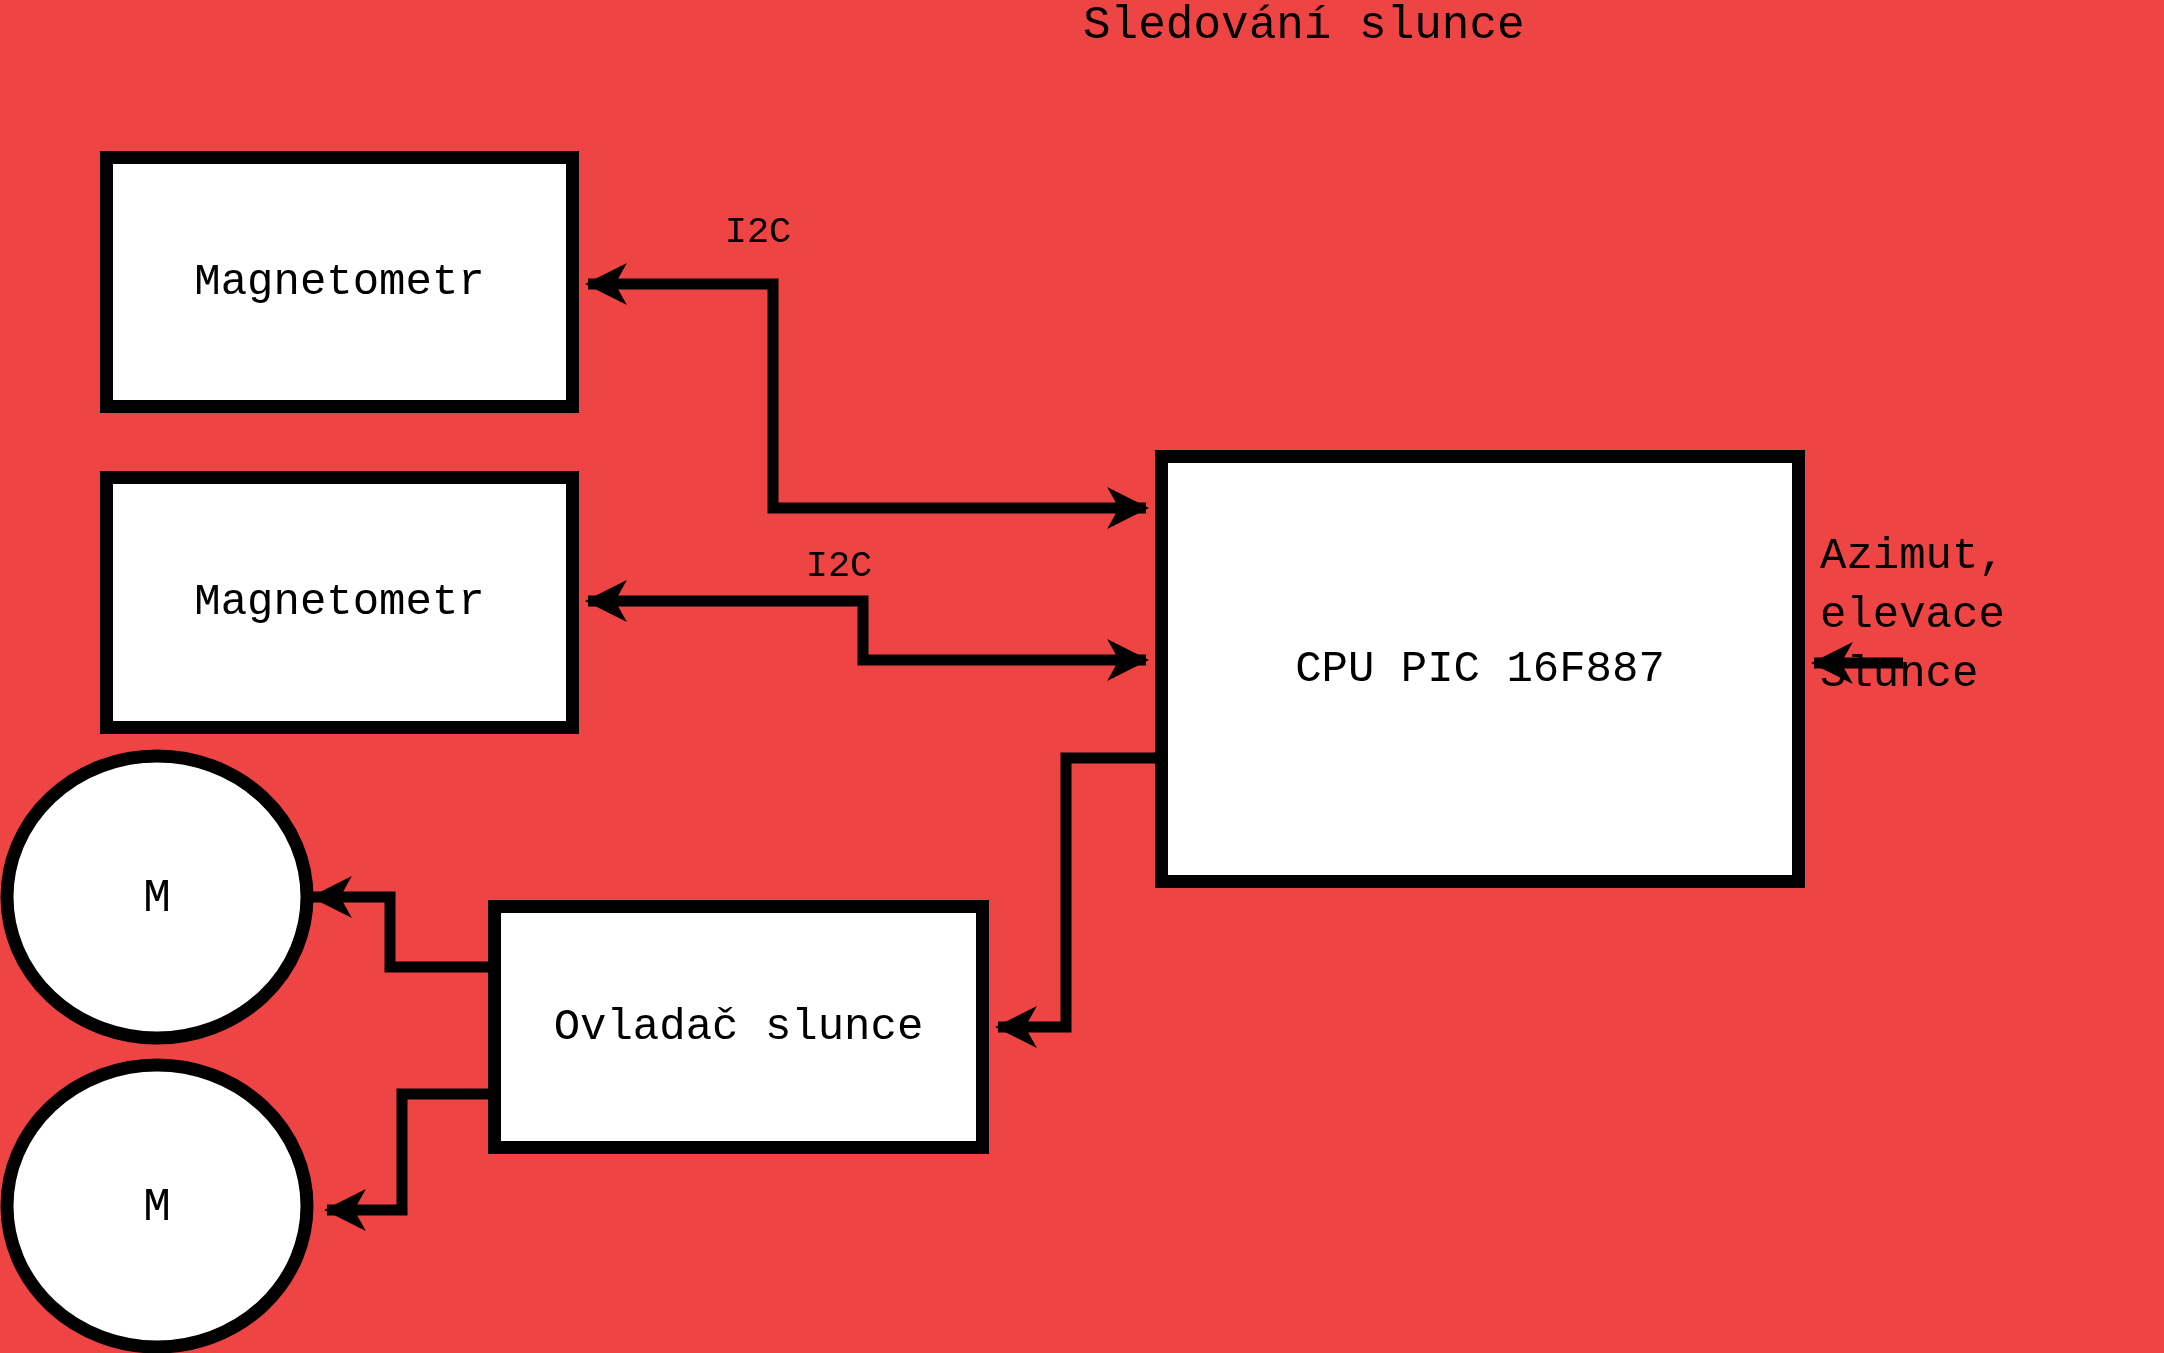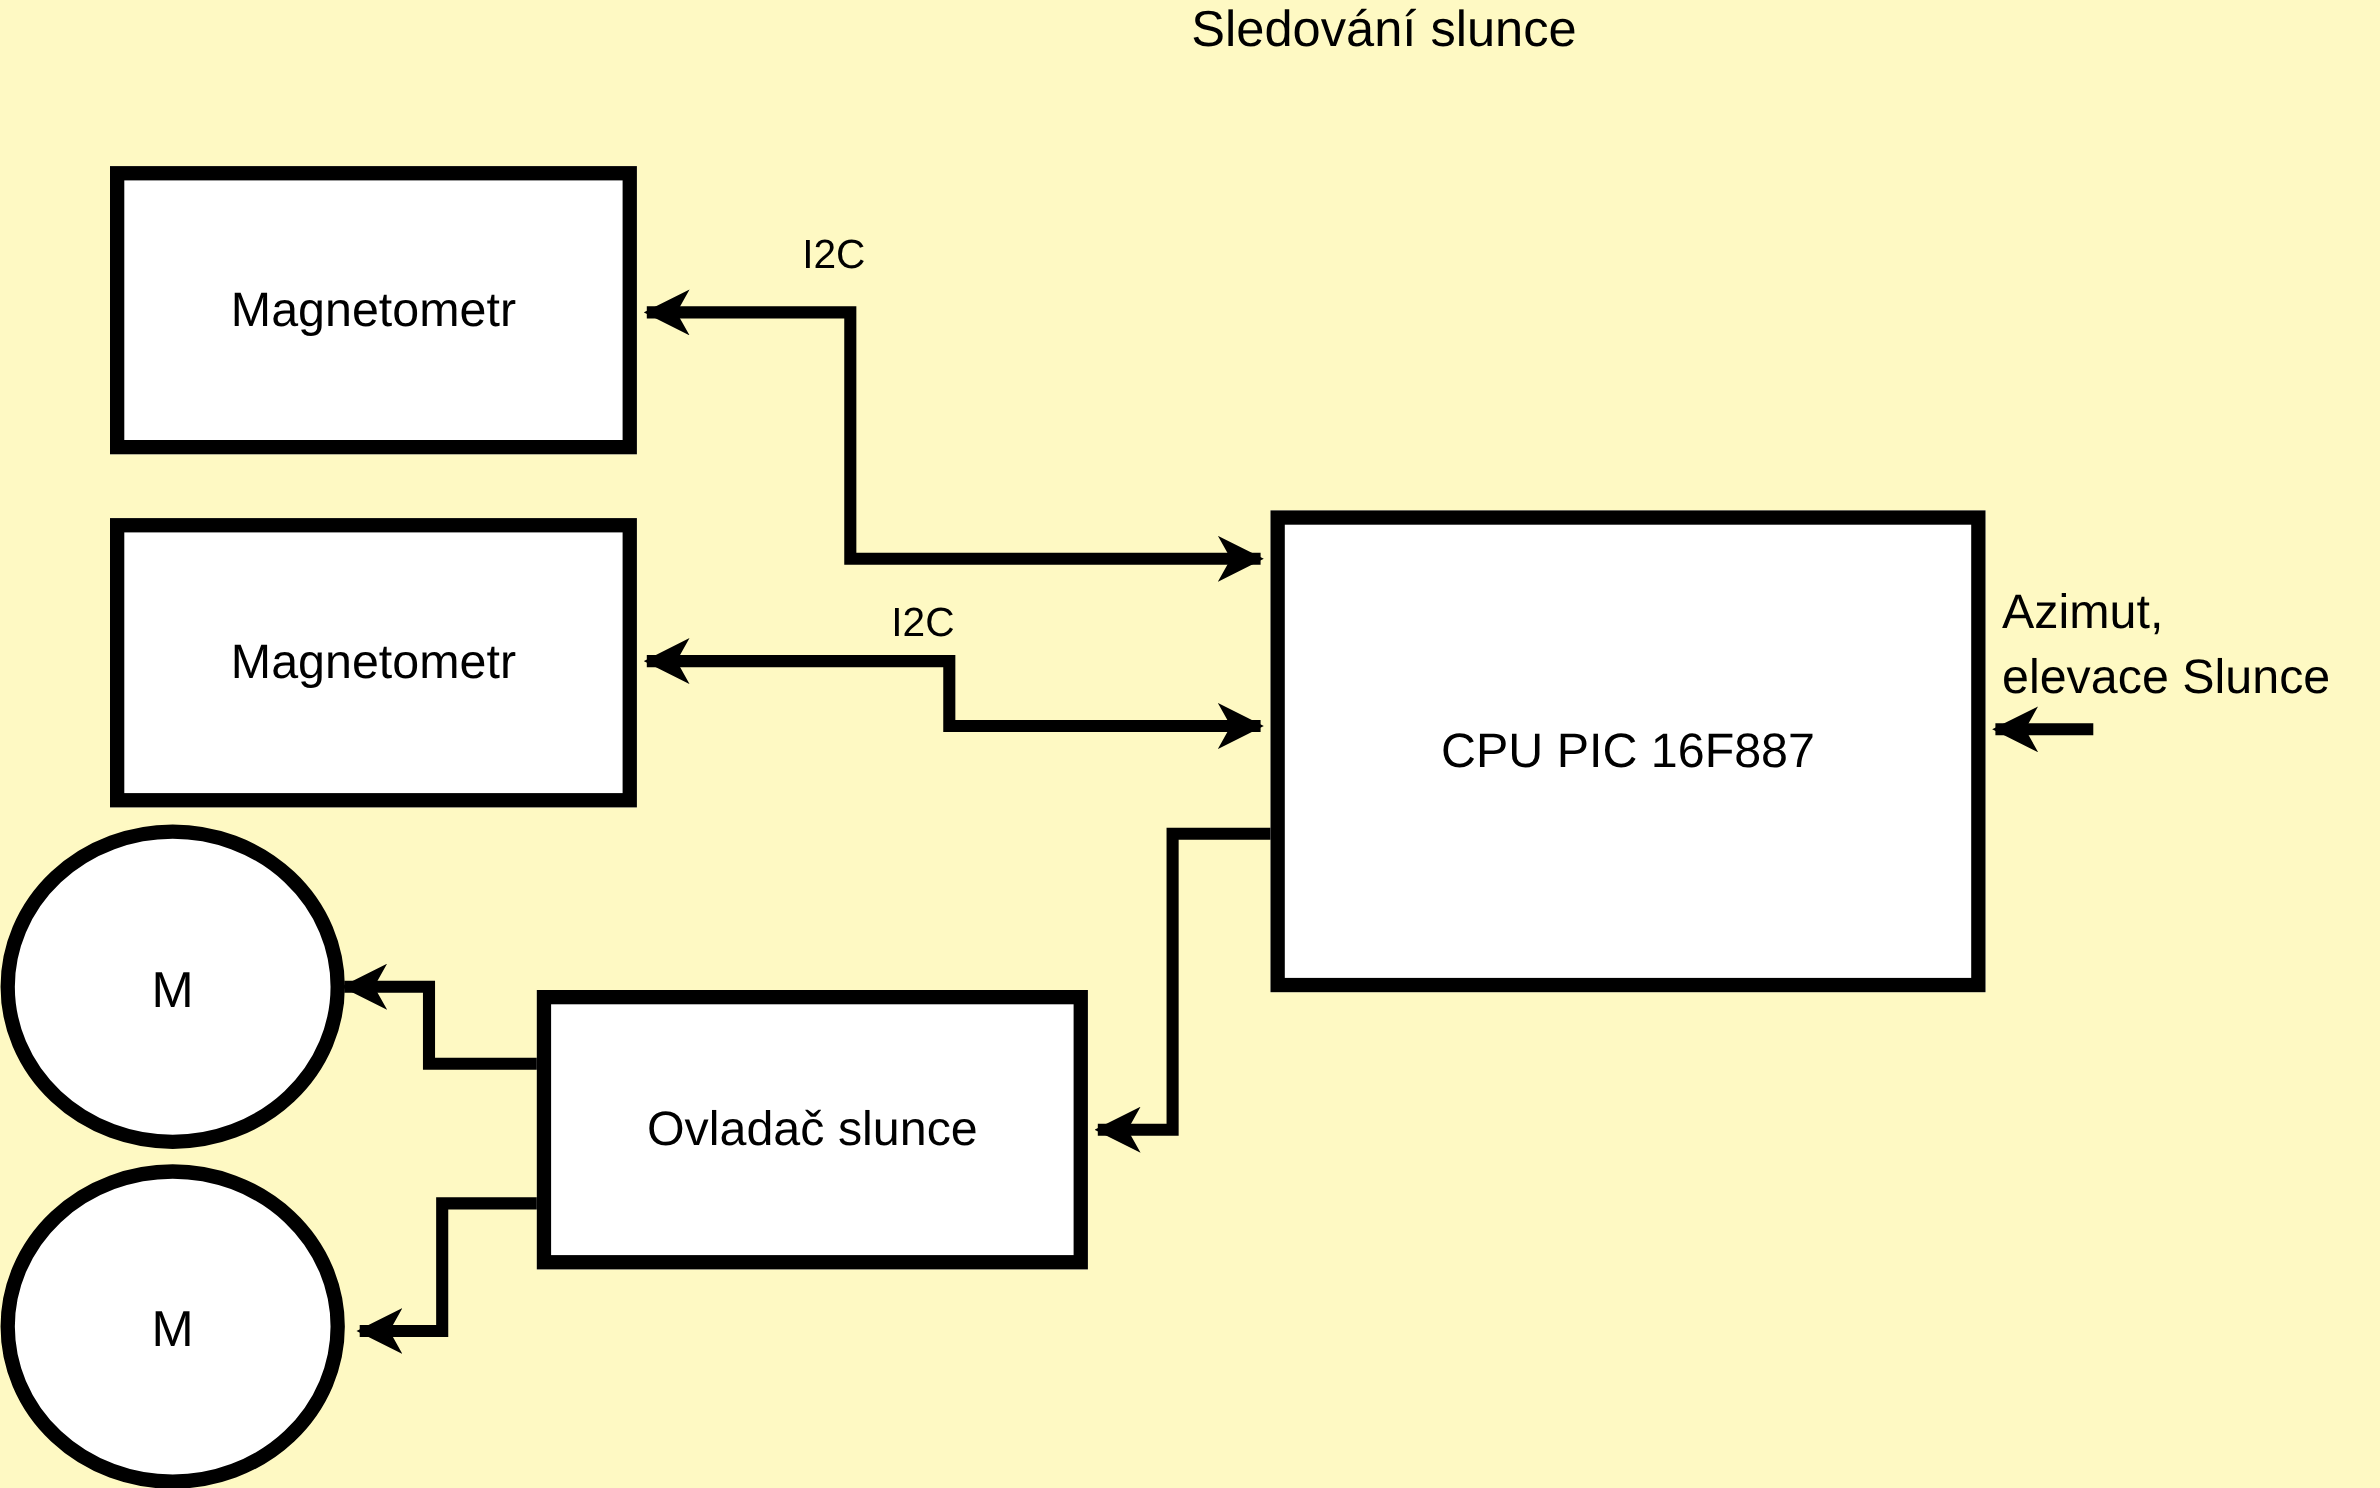--- a/index.html
+++ b/index.html
@@ -1,37 +1,37 @@
 <!DOCTYPE html>
 <html><head>
 <meta charset="utf-8">
 <style>
   html,body{margin:0;padding:0;background:#ffffff;}
   .canvas{
     position:relative;
     width:2164px;height:1353px;
-    background:#fef9c3;
-    font-family:Liberation Sans, sans-serif;
+    background:#ef4444;
+    font-family:Liberation Mono, monospace;
     color:#000;
     overflow:hidden;
   }
   .wires{position:absolute;left:0;top:0;width:2164px;height:1353px;}
   .block{
     position:absolute;
     border:13px solid #000;
     background:#fff;
     display:flex;align-items:center;justify-content:center;
     font-size:44px;
     line-height:1.1;
     white-space:nowrap;
     box-sizing:border-box;
   }
   .block-akcelerometr{left:100px;top:151px;width:479px;height:262px;}
   .block-magnetometr{left:100px;top:471px;width:479px;height:263px;}
-  .block-cpu{left:1155px;top:464px;width:650px;height:438px;}
+  .block-cpu{left:1155px;top:450px;width:650px;height:438px;}
   .block-ovladac{left:488px;top:900px;width:501px;height:254px;}
   .motor-label{
     position:absolute;
     font-size:46px;
     transform:translate(-50%,-50%);
   }
   .motor1-label{left:157px;top:899px;}
   .motor2-label{left:157px;top:1208px;}
   .page-title{
     position:absolute;

